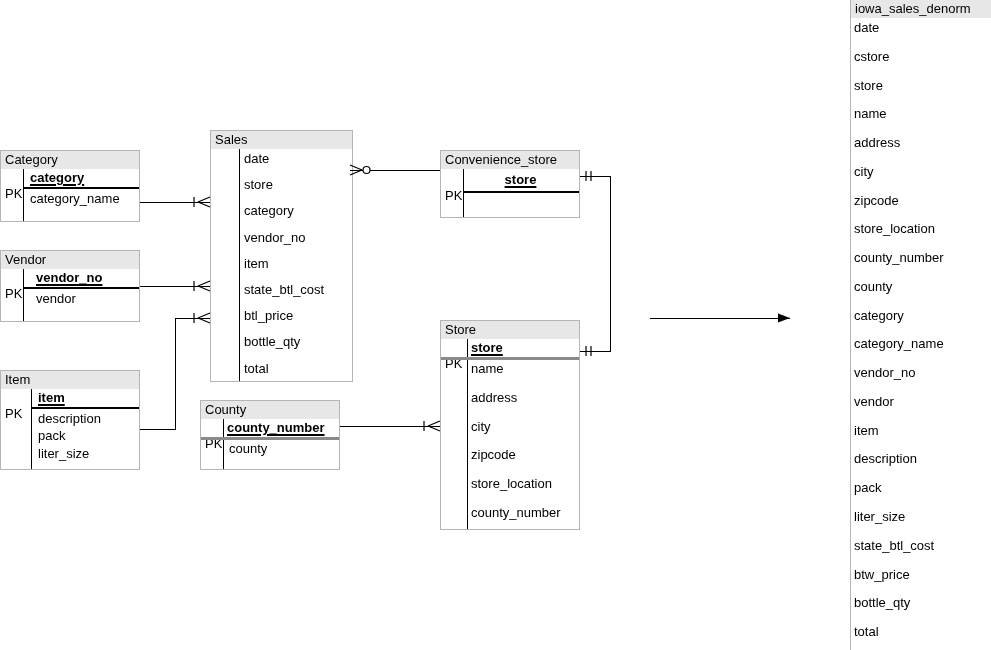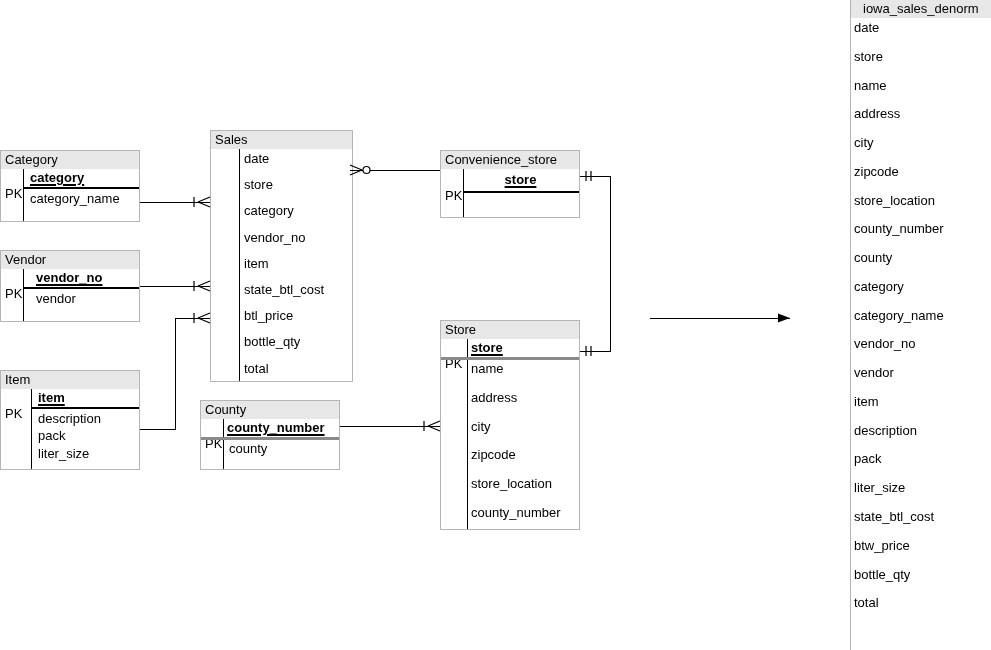--- a/index.html
+++ b/index.html
@@ -16,21 +16,21 @@
   .pk-label { position:absolute; top:16px; left:4px; }
   .pk-name-wrap { position:absolute; top:0; right:1px; overflow:hidden; }
   .pk-name { font-weight:bold; text-decoration:underline; text-decoration-thickness:1.5px; text-underline-offset:2px; }
   .pk-sep { position:absolute; height:2px; background:#000; right:0; }
   .pk-sep.thick { height:3px; background:var(--thick-sep,#8a8a8a); }
   .attr-rows { position:absolute; left:0; right:1px; }
   .er-attr { position:relative; white-space:nowrap; overflow:hidden; }
   .er-attr span, .dn-row span { display:block; padding-top:3px; line-height:13px; }
 
   #denorm { position:absolute; background:#fff; border-left:1px solid var(--border,#b5b5b5); font-size:13px; }
-  .dn-header { height:18px; line-height:17px; padding-left:12px; background:var(--header-bg,#e7e7e7); white-space:nowrap; }
+  .dn-header { height:18px; line-height:17px; padding-left:4px; background:var(--header-bg,#e7e7e7); white-space:nowrap; }
   .dn-row { white-space:nowrap; overflow:hidden; }
   .dn-row span { padding-left:3px; }
 
   #connector-layer { position:absolute; left:0; top:0; z-index:5; pointer-events:none; }
 </style>
 </head>
 <body>
 
 <div id="canvas">
   <svg id="connector-layer" width="991" height="650" viewBox="0 0 991 650">
@@ -225,20 +225,23 @@
         </div>
       </div>
     </div>
   <div id="denorm" style="left: 850px; top: 0px; width: 141px; height: 650px;">
     <div class="dn-header">iowa_sales_denorm</div>
     <div id="dn-rows">
         <div class="dn-row" style="height: 28.77px;">
           <span>date</span>
         </div>
         <div class="dn-row" style="height: 28.77px;">
+          <span>cstore</span>
+        </div>
+        <div class="dn-row" style="height: 28.77px;">
           <span>store</span>
         </div>
         <div class="dn-row" style="height: 28.77px;">
           <span>name</span>
         </div>
         <div class="dn-row" style="height: 28.77px;">
           <span>address</span>
         </div>
         <div class="dn-row" style="height: 28.77px;">
           <span>city</span>

